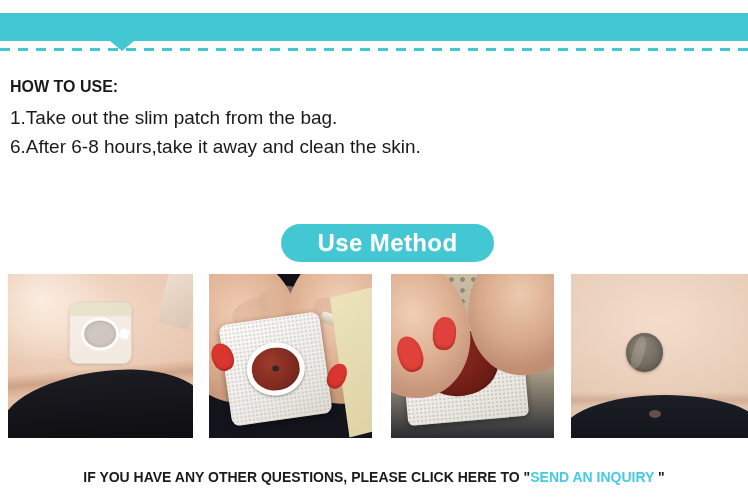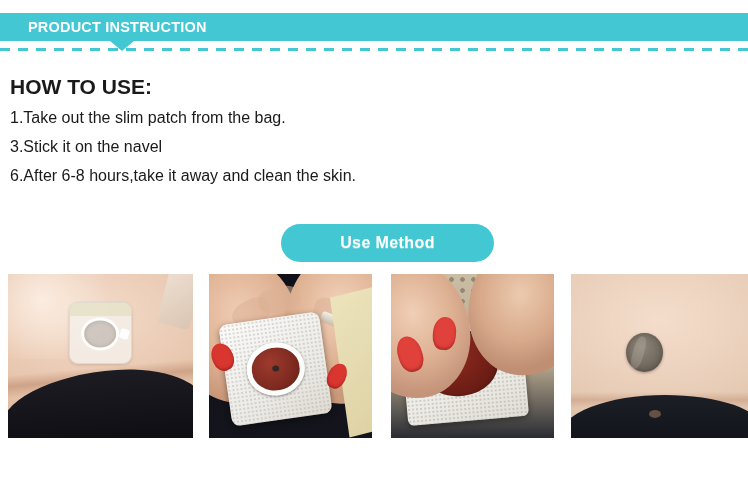--- a/index.html
+++ b/index.html
@@ -31,37 +31,37 @@
     position:absolute; left:110px; top:41px;
     width:0; height:0;
     border-left:12px solid transparent;
     border-right:12px solid transparent;
     border-top:10px solid #42c7d3;
   }
 
   
   .howto { position:absolute; left:10px; top:76px; width:620px; }
   .howto-title {
-    font-size:21px; font-weight:bold; color:#1a1a1a;
+    font-size:16px; font-weight:bold; color:#1a1a1a;
     line-height:22px; margin-bottom:9px;
   }
   .howto-step {
-    font-size:16px; color:#1a1a1a; line-height:22px;
+    font-size:19px; color:#1a1a1a; line-height:22px;
     margin-bottom:7px; white-space:nowrap;
   }
 
   
   .use-pill {
     position:absolute; left:281px; top:224px;
     width:213px; height:38px;
     background:#42c7d3; border-radius:19px;
     display:flex; align-items:center; justify-content:center;
   }
   .use-pill-label {
-    font-size:16px; font-weight:bold; color:#ffffff;
+    font-size:24px; font-weight:bold; color:#ffffff;
     letter-spacing:0.4px; line-height:28px;
     text-shadow:0 1px 0 rgba(255,255,255,0.25);
   }
 
   
   .strip { position:absolute; left:0; top:274px; width:748px; height:164px; }
   .photo {
     position:absolute; top:0; height:164px; overflow:hidden;
     background:#efe6de;
   }
@@ -272,29 +272,27 @@
   }
   .footer .link { color:#46cbe0; }
 </style>
 </head>
 <body>
 
 <div class="page">
 
   <div class="header-wrap">
     <div class="header-bar"></div>
-    <div class="header-title">PRODUCT INSTRUCTION</div>
     <div class="dash-line"></div>
     <div class="dash-notch"></div>
   </div>
 
   <div class="howto">
     <div class="howto-title">HOW TO USE:</div>
     <div class="howto-step">1.Take out the slim patch from the bag.</div>
-    <div class="howto-step">3.Stick it on the navel</div>
     <div class="howto-step">6.After 6-8 hours,take it away and clean the skin.</div>
   </div>
 
   <div class="use-pill">
     <span class="use-pill-label">Use Method</span>
   </div>
 
   <div class="strip">
 
     <div class="photo p1">
@@ -358,14 +356,15 @@
         <div class="sk4-cloth"></div>
         <div class="sk4-navel"></div>
         <div class="patch4">
           <div class="patch4-st"></div>
         </div>
       </div>
     </div>
 
   </div>
 
+  <div class="footer"><span>IF YOU HAVE ANY OTHER QUESTIONS, PLEASE CLICK HERE TO "</span><span class="link">SEND AN INQUIRY</span><span> "</span></div>
 
 </div>
 
 </body></html>

